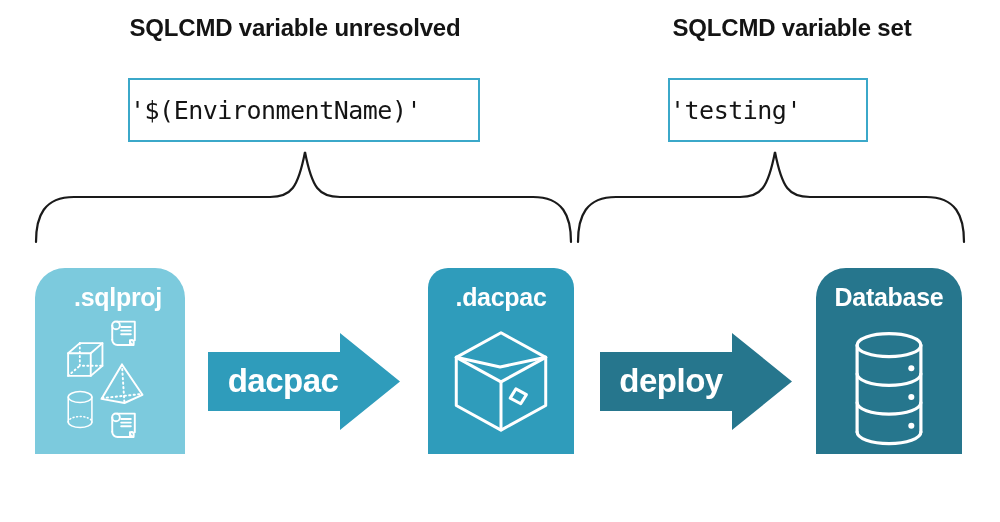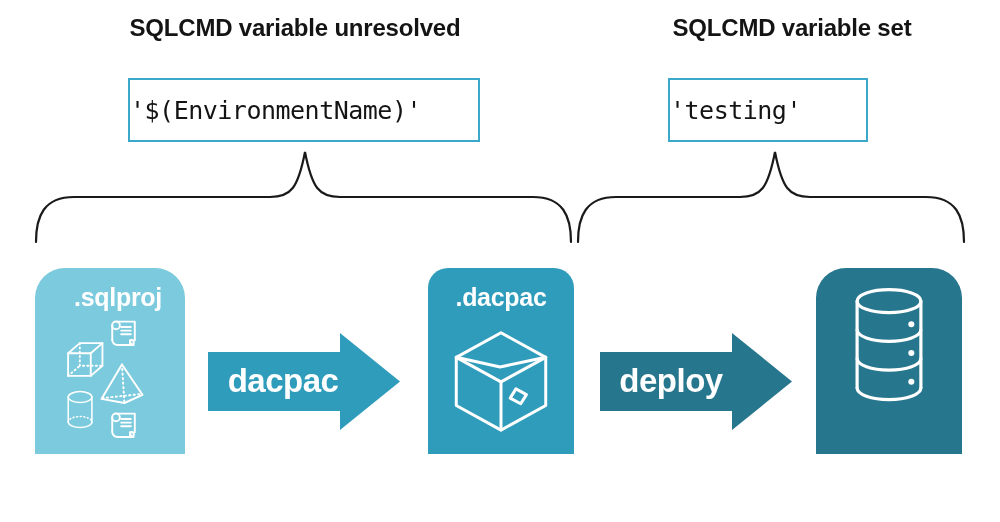--- a/index.html
+++ b/index.html
@@ -136,20 +136,21 @@
       </g>
     </svg>
   </div>
 
   <svg class="arrow-svg" id="arrow-deploy" width="194" height="98" viewBox="0 0 194 98">
     <polygon points="0,19 132,19 132,0 192,48.5 132,97 132,78 0,78" style="fill: rgb(38, 118, 141);"></polygon>
   </svg>
   <div class="arrow-label" id="label-deploy" style="color: rgb(255, 255, 255); text-align: right;">deploy</div>
 
   <div class="card" id="card-database" style="background: rgb(38, 118, 141);">
+    <div class="card-label" style="color: rgb(255, 255, 255);">Database</div>
     <svg class="card-icon" id="icon-database" width="80" height="118" viewBox="0 0 100 148">
       <g class="icon-stroke" stroke-width="4" style="stroke: rgb(255, 255, 255);">
         <ellipse cx="50" cy="19" rx="40" ry="14.5"></ellipse>
         <path d="M10 19 V128 M90 19 V128"></path>
         <path d="M10 128 A40 14.5 0 0 0 90 128"></path>
         <path d="M10 55 A40 14.5 0 0 0 90 55"></path>
         <path d="M10 91 A40 14.5 0 0 0 90 91"></path>
       </g>
       <g fill="#fff" stroke="none" style="fill: rgb(255, 255, 255);">
         <circle cx="78" cy="48" r="3.8"></circle>

